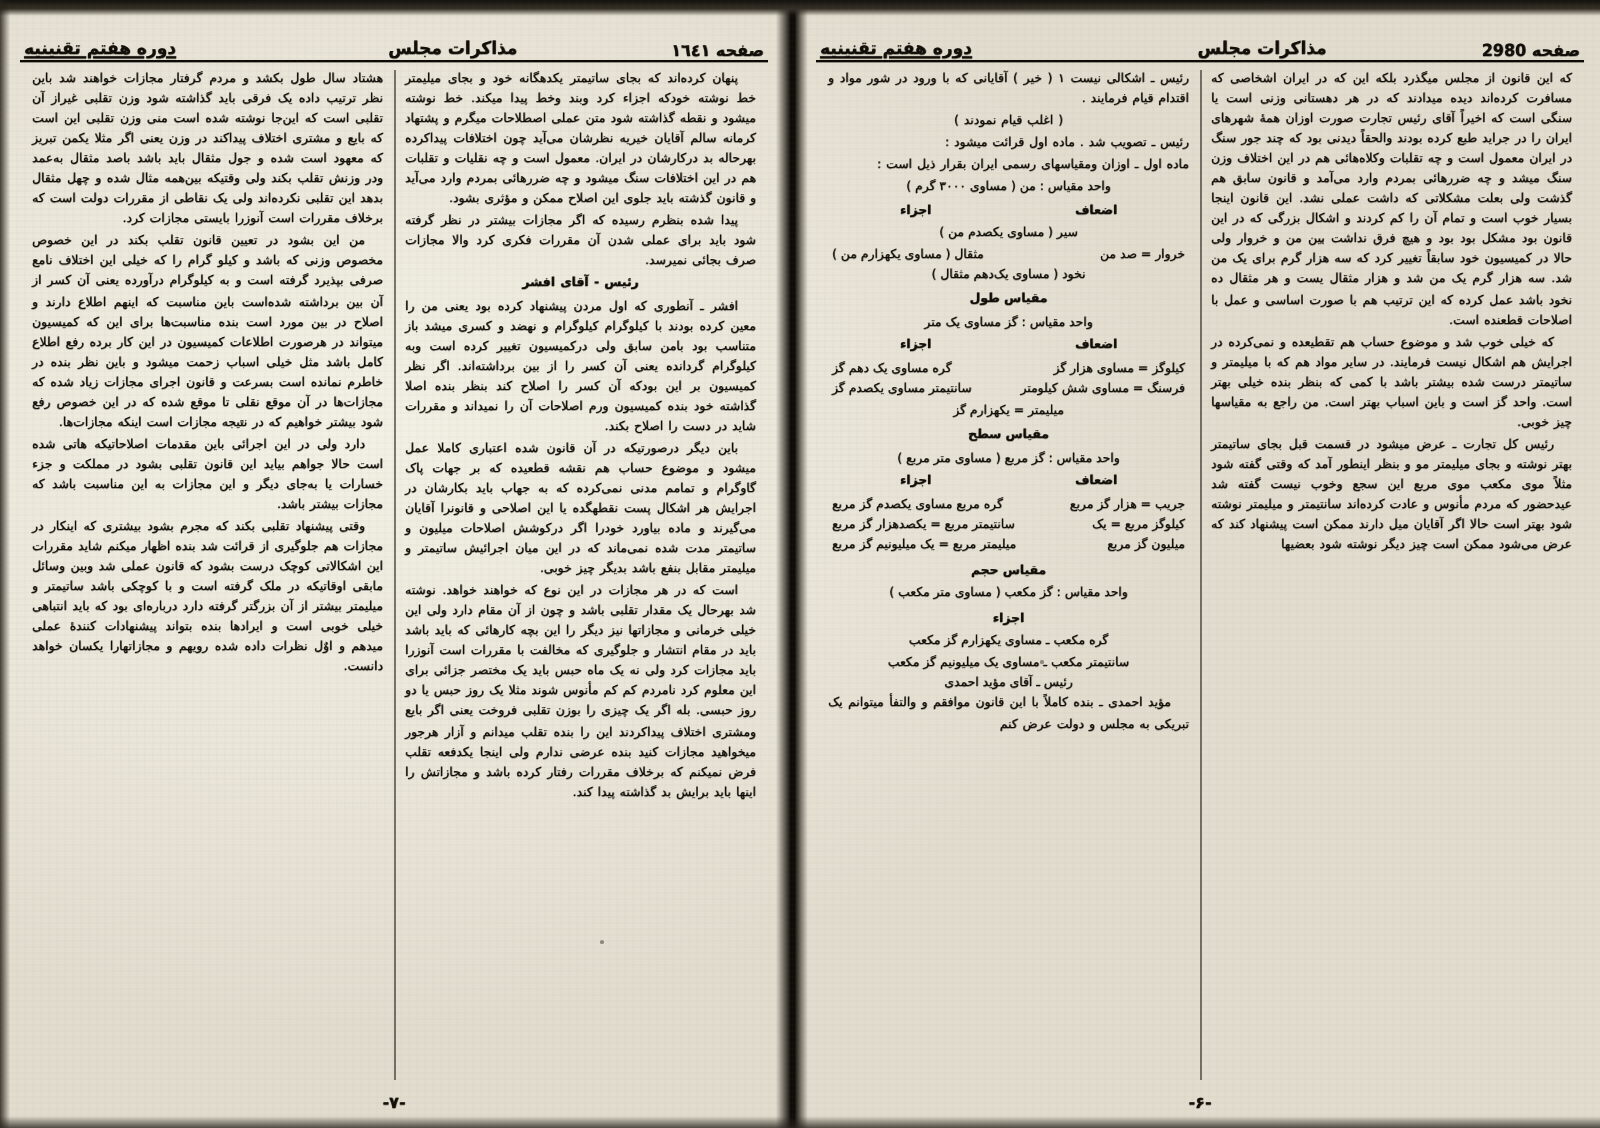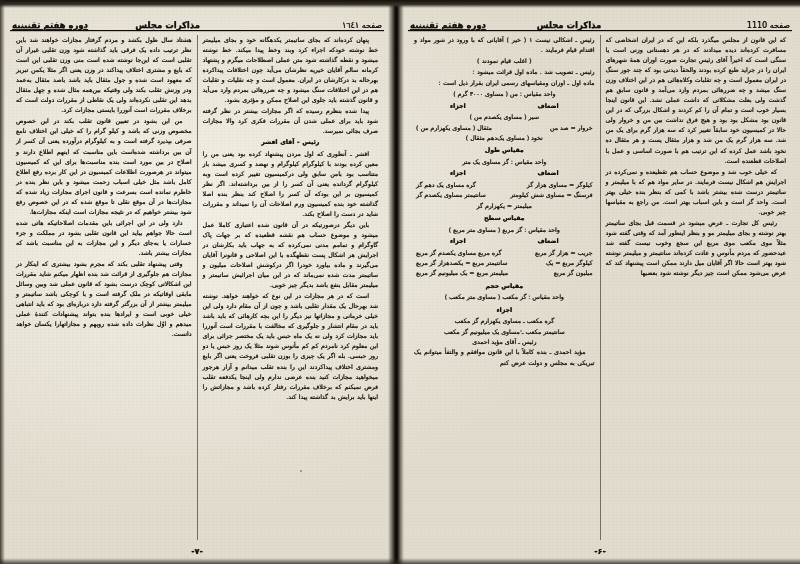--- a/index.html
+++ b/index.html
@@ -74,24 +74,24 @@
     font-weight:bold;
     letter-spacing:.2px;
   }
   .page-head:after{
     content:"";position:absolute;left:4px;right:4px;bottom:0;
     height:1.5px;background:#14110d;
     box-shadow:0 .5px 0 rgba(0,0,0,.35);
   }
   .head-slot{flex:1;display:flex;}
   .head-right{justify-content:flex-start;}
-  .head-center{justify-content:flex-end;}
+  .head-center{justify-content:flex-start;}
   .head-left{justify-content:flex-end;text-decoration:underline;}
   .head-text{white-space:nowrap;transform:scaleY(1.05);}
-  .page-no{font-size:8px;font-weight:normal;}
+  .page-no{font-size:8px;font-weight:bold;}
 
   .cols{
     position:relative;
     display:flex;
     flex-direction:row;
     height:505px;
     padding:4px 5px 0 5px;
     gap:0;
   }
   .col{
@@ -184,21 +184,21 @@
       </div>
     </div>
 
     <div class="page-foot">-۷-</div>
   </div>
 
   <div class="page page-right ink">
 
     <div class="page-head">
       <div class="head-slot head-right">
-        <span class="head-text page-no">صفحه 1110</span>
+        <span class="head-text page-no">صفحه 2980</span>
       </div>
       <div class="head-slot head-center">
         <span class="head-text">مذاکرات مجلس</span>
       </div>
       <div class="head-slot head-left">
         <span class="head-text">دوره هفتم تقنینیه</span>
       </div>
     </div>
 
     <div class="cols">

